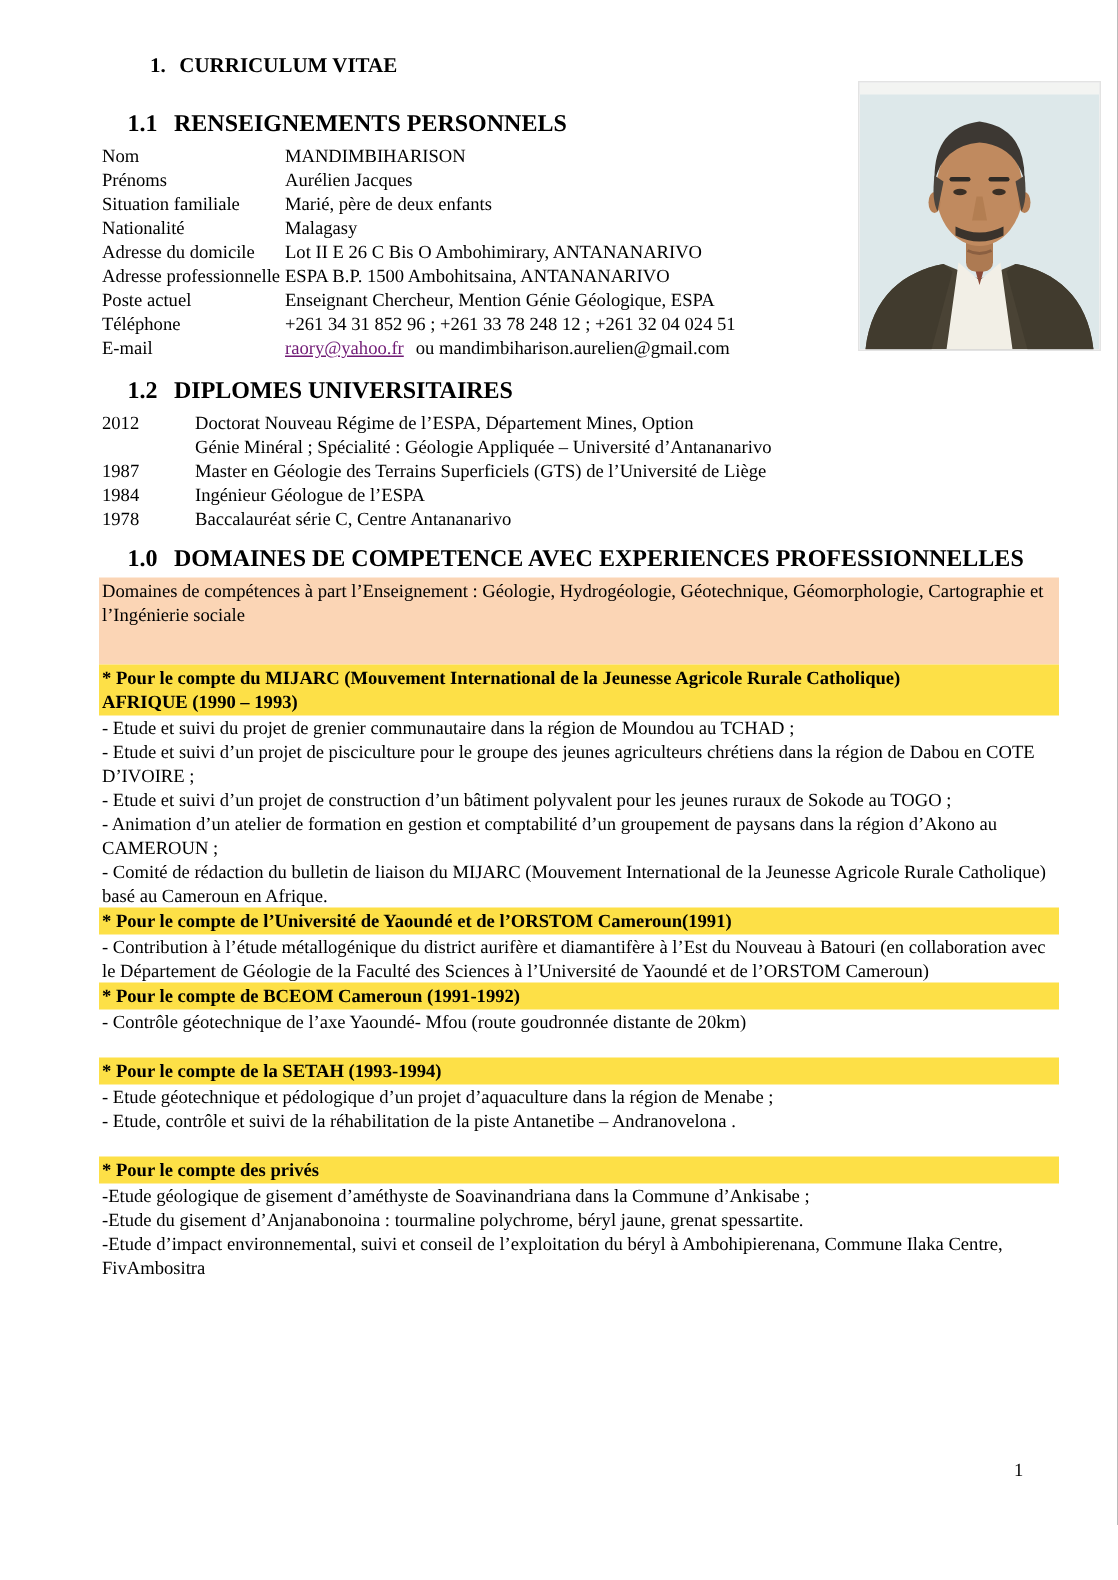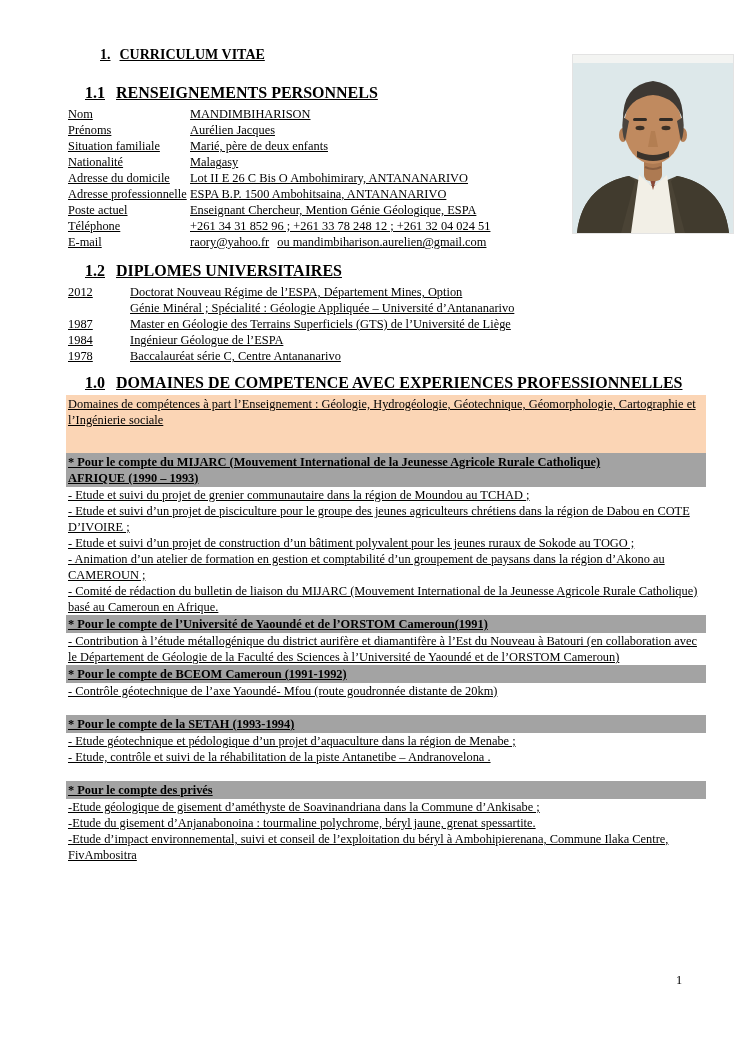--- a/index.html
+++ b/index.html
@@ -6,51 +6,51 @@
   .page {
     position:relative;
     width:745px; height:1053px;
     margin:0 auto;
     background:#ffffff;
     font-family:"Liberation Serif", serif;
     color:#000;
     overflow:hidden;
   }
   .content {
-    position:absolute; left:66px; top:46px; width:640px;
-    font-size:12.4px; line-height:16px;text-decoration:underline;
+    position:absolute; left:66px; top:36px; width:640px;
+    font-size:12.4px; line-height:16px;
   }
   h1.doc-title {
     font-size:14px; line-height:17px; font-weight:bold;
     margin:0 0 21px 34px; padding:0;
   }
   h1.doc-title .num { margin-right:9px; }
   h2.sec-heading {
     font-size:16px; line-height:17px; font-weight:bold;
     margin:0; padding-left:19px;
   }
   h2.sec-heading .num { margin-right:11px; }
   .personal-rows { margin:5px 0 12px 2px; }
   .info-row { display:flex; }
   .info-label { flex:0 0 122px; }
   .info-value { flex:1; }
-  .email-link { color:#000000; text-decoration:underline; }
+  .email-link { color:#701a75; text-decoration:underline; }
   .email-rest { margin-left:8px; }
   .diploma-list { margin:5px 0 10px 2px; }
   .diploma-row { display:flex; }
   .diploma-year { flex:0 0 62px; }
   .diploma-text { white-space:pre-line; }
   .competences { margin-top:4px; }
   .intro-band {
     background:#fbd5b5;
     padding:1px 4px 25px 2px;
     margin:0;
   }
   .block-header {
-    background:#a3a3a3;
+    background:#fde047;
     font-weight:bold;
     padding:1px 4px 1px 2px;
     margin:0;
     white-space:pre-line;
   }
   .block.gap { margin-top:16px; }
   .item { margin:0; padding:0 0 0 2px; }
   .page-number {
     position:absolute; left:676px; top:972px;
     font-size:12.4px; line-height:16px;

